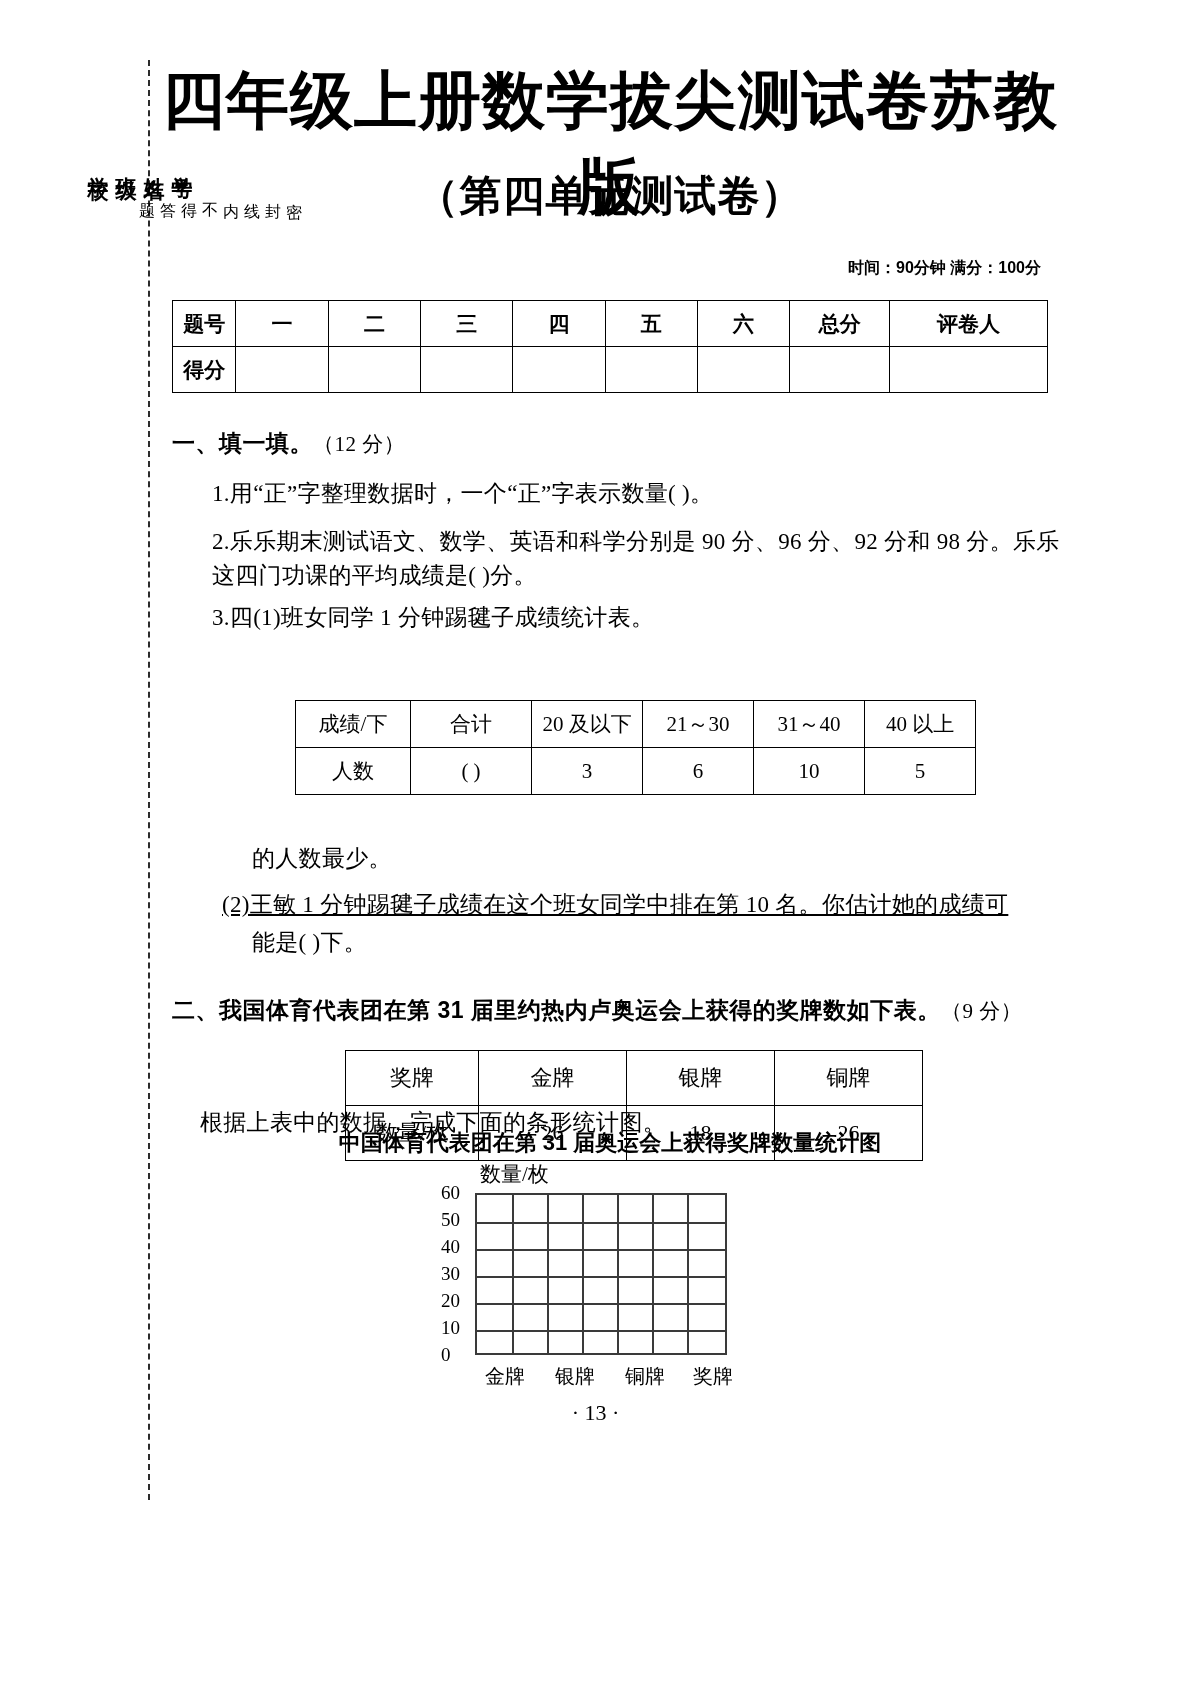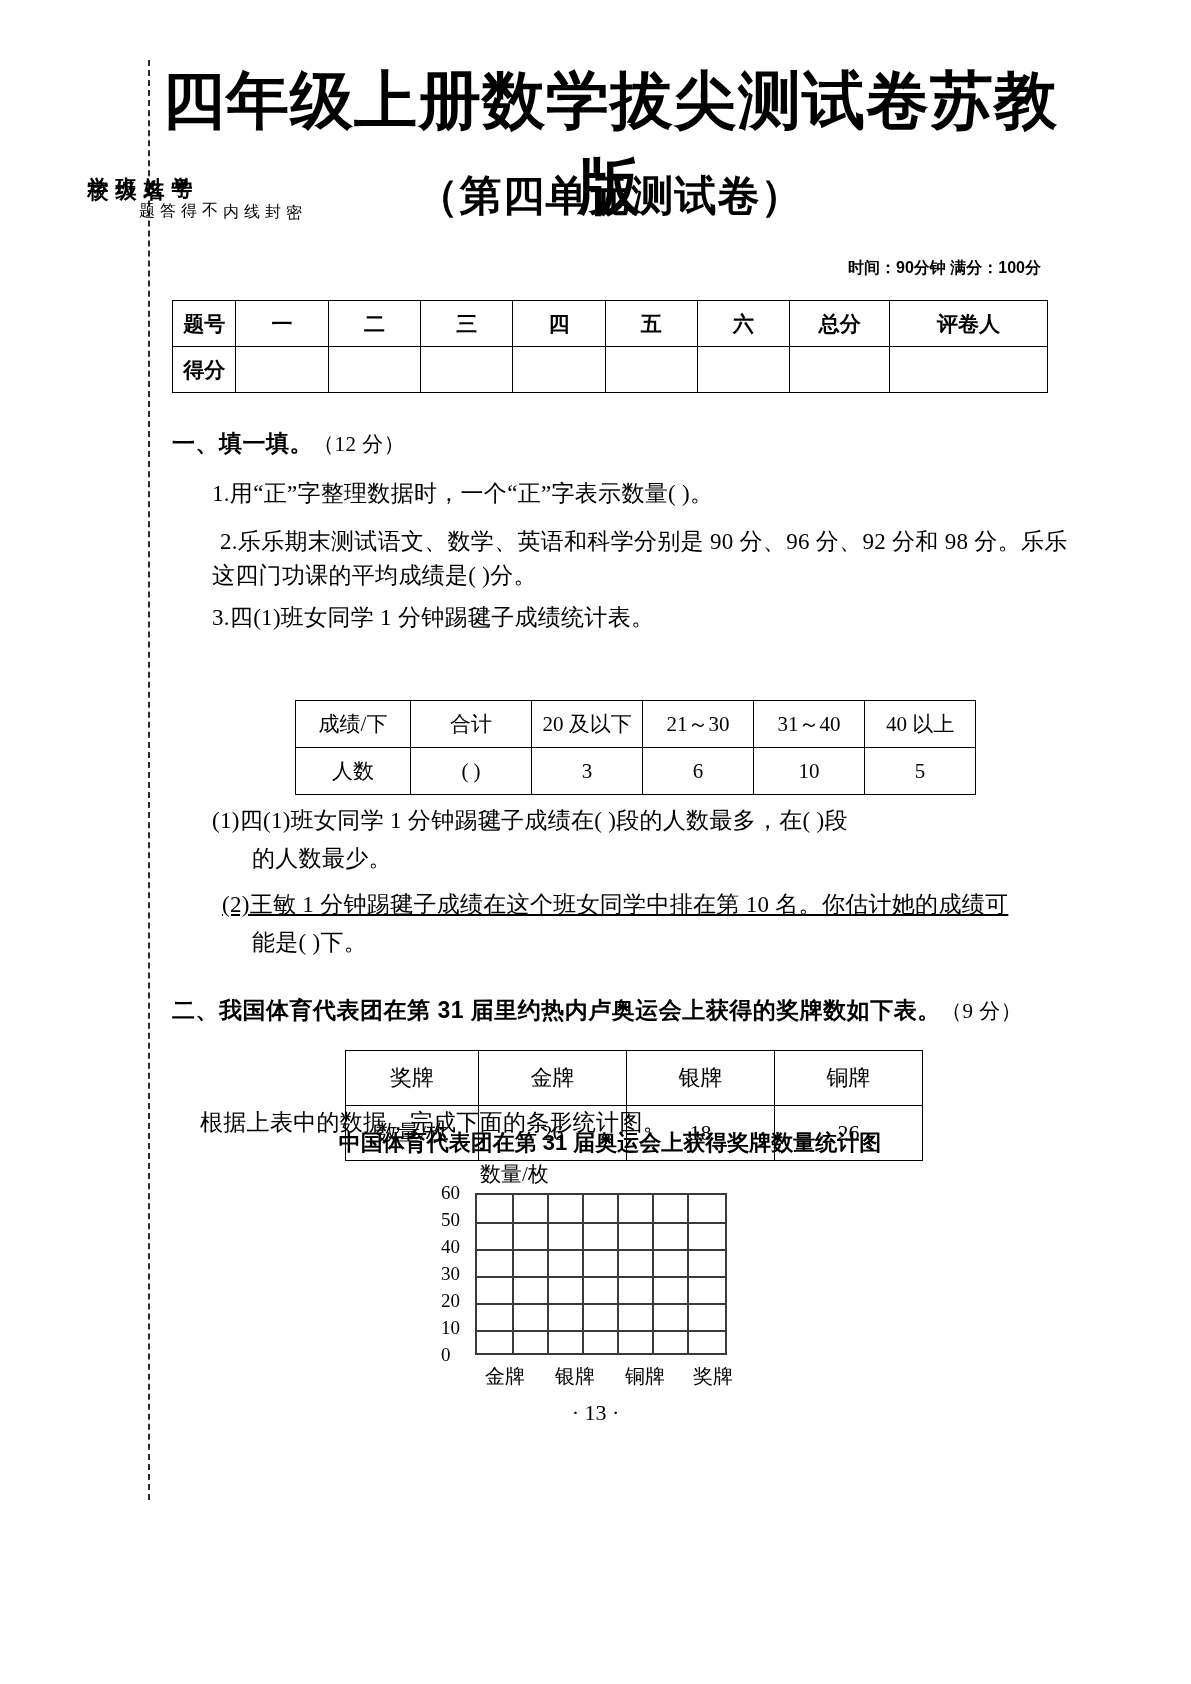--- a/index.html
+++ b/index.html
@@ -143,21 +143,21 @@
       <td class="rev"></td>
     </tr>
   </tbody>
     </table>
 
   <div class="sec-head" style="left:172px;top:428px;">
     <span>一、填一填。</span><span class="pts">（12 分）</span>
   </div>
 
   <div class="q" style="left:212px;top:476px;">1.用“正”字整理数据时，一个“正”字表示数量(            )。</div>
-  <div class="q" style="left:220px;top:524px;">2.乐乐期末测试语文、数学、英语和科学分别是 90 分、96 分、92 分和 98 分。乐乐</div>
+  <div class="q" style="left:212px;top:524px;">2.乐乐期末测试语文、数学、英语和科学分别是 90 分、96 分、92 分和 98 分。乐乐</div>
   <div class="q" style="left:212px;top:558px;">这四门功课的平均成绩是(          )分。</div>
   <div class="q" style="left:212px;top:600px;">3.四(1)班女同学 1 分钟踢毽子成绩统计表。</div>
 
   <table class="grid jz-table">
     <tbody>
         <tr>
       <td class="c1">成绩/下</td>
       <td class="c2">合计</td>
       <td class="c3">20 及以下</td>
       <td class="c4">21～30</td>
@@ -168,21 +168,20 @@
       <td class="c1">人数</td>
       <td class="c2">(              )</td>
       <td class="c3">3</td>
       <td class="c4">6</td>
       <td class="c5">10</td>
       <td class="c6">5</td>
     </tr>
   </tbody>
     </table>
 
-  <div class="q" style="left:212px;top:803px;">(1)四(1)班女同学 1 分钟踢毽子成绩在(            )段的人数最多，在(            )段</div>
   <div class="q" style="left:252px;top:841px;">的人数最少。</div>
   <div class="q" style="left:222px;top:887px;text-decoration:underline;">(2)王敏 1 分钟踢毽子成绩在这个班女同学中排在第 10 名。你估计她的成绩可</div>
   <div class="q" style="left:252px;top:925px;">能是(          )下。</div>
 
   <div class="sec-head" style="left:172px;top:995px;">
     <span>二、我国体育代表团在第 31 届里约热内卢奥运会上获得的奖牌数如下表。</span><span class="pts">（9 分）</span>
   </div>
 
   <table class="grid md-table">
     <tbody>

